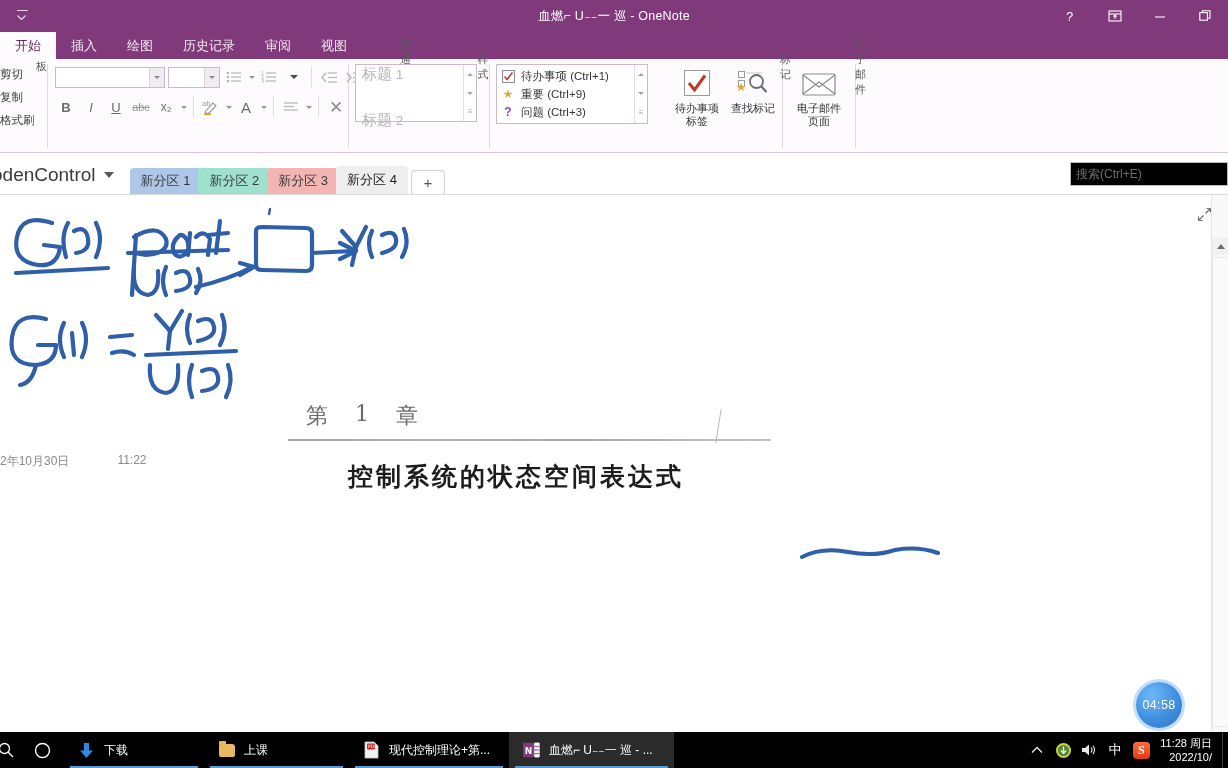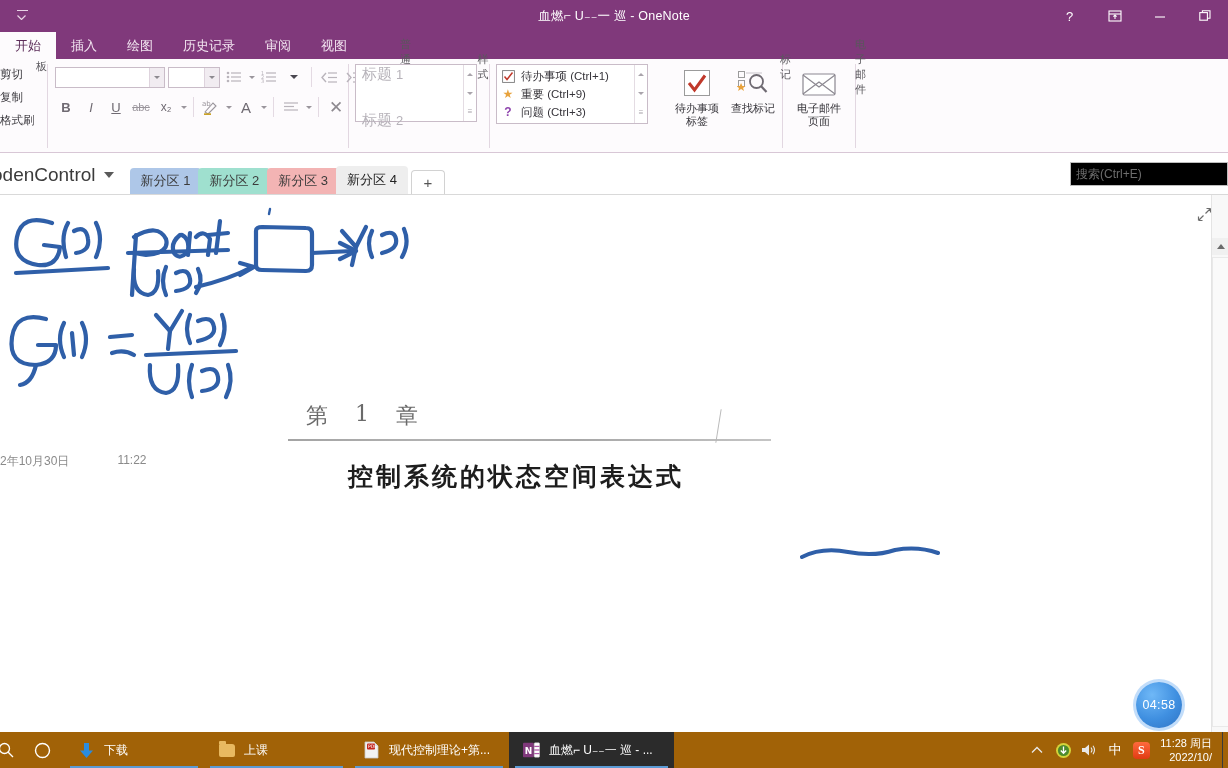--- a/index.html
+++ b/index.html
@@ -226,21 +226,21 @@
     border-radius: 50%;
     background: radial-gradient(circle at 35% 28%, #6fb8f7 0%, #3f8fe0 55%, #2f73c4 100%);
     box-shadow: 0 0 0 3px rgba(120,180,245,0.45);
     display: flex; align-items: center; justify-content: center;
     color: #ffffff; font-size: 12.5px; letter-spacing: .3px;
   }
 
   
   .taskbar {
     position: absolute; left: 0; top: 732px; width: 1228px; height: 36px;
-    background: #a16207; display: flex; align-items: center;
+    background: #000000; display: flex; align-items: center;
   }
   .tb-search { width: 28px; display: flex; align-items: center; justify-content: center; margin-left: -8px; }
   .tb-cortana { width: 44px; display: flex; align-items: center; justify-content: center; }
   .tb-item {
     position: relative; height: 36px; display: flex; align-items: center; gap: 9px;
     padding: 0 14px; color: #ffffff; font-size: 12px; white-space: nowrap;
   }
   .tb-item.active { background: #2b2b2b; }
   .tb-item .uline { position: absolute; left: 6px; right: 6px; bottom: 0; height: 2.5px; background: #5b9bd5; }
   .tb-ico { width: 17px; height: 19px; display: flex; align-items: center; justify-content: center; }

